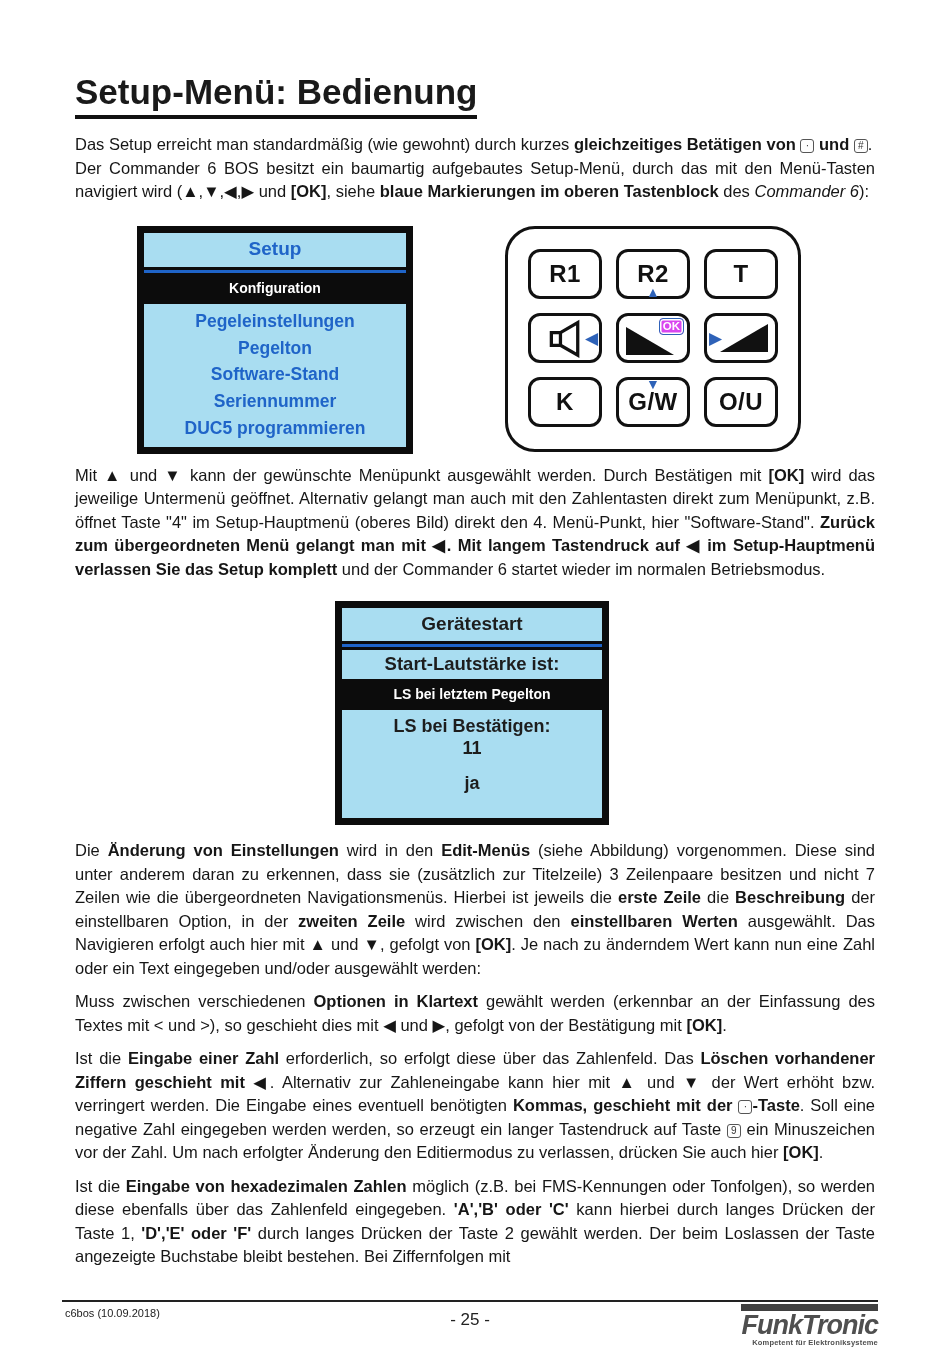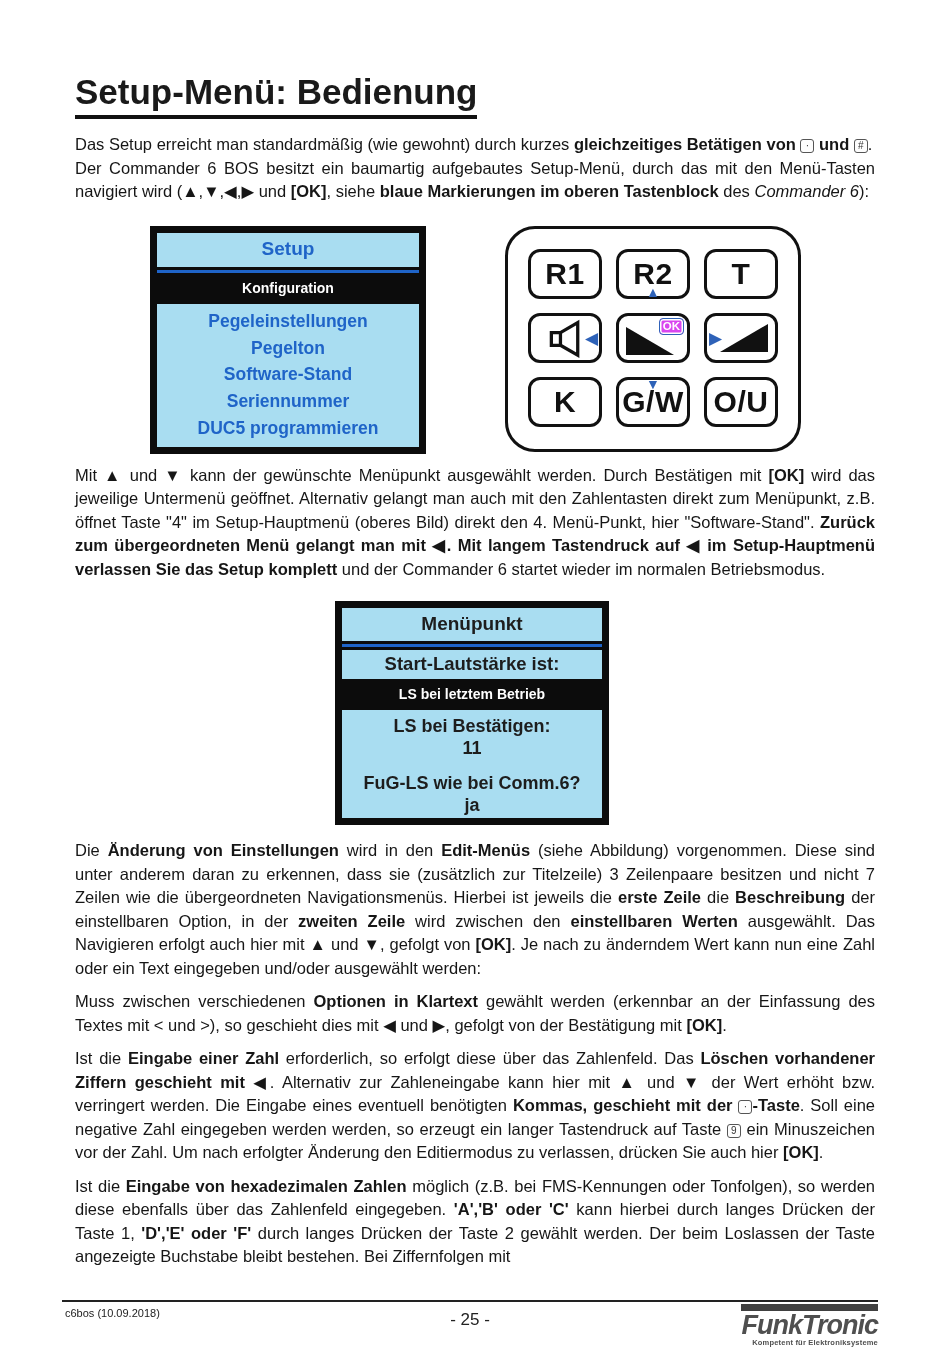--- a/index.html
+++ b/index.html
@@ -20,39 +20,39 @@
   .keycap { display:inline-block; min-width:14px; height:14px; line-height:12px;
             border:1.5px solid #555; border-radius:3px; background:#fdfdfd;
             font-size:10px; text-align:center; vertical-align:1px; padding:0 1px;
             color:#333; font-weight:normal; }
 
   
   .fig1 { position:relative; height:230px; margin-top:22px; }
 
   
   .lcd { background:#0c0c0c; padding:7px; display:flex; flex-direction:column; gap:3px; }
-  .lcd1 { position:absolute; left:75px; top:0; width:276px; height:228px; }
+  .lcd1 { position:absolute; left:62px; top:0; width:276px; height:228px; }
   .lcd-title { background:#a9ddf1; color:#1f64c8; font-weight:bold; font-size:19px;
                text-align:center; padding-top:5px; height:34px; flex:0 0 auto; }
   .lcd-divider { height:3px; background:#1f64c8; flex:0 0 auto; }
   .lcd-selected { background:#0c0c0c; color:#ffffff; font-weight:bold; font-size:14px;
                   text-align:center; height:25px; line-height:25px; flex:0 0 auto; }
   .lcd-items { background:#a9ddf1; flex:1 1 auto; display:flex; flex-direction:column;
                justify-content:space-evenly; padding:2px 0; }
   .lcd-item { color:#1f64c8; font-weight:bold; font-size:17.5px; text-align:center; }
 
   
   .keypad { position:absolute; left:430px; top:0; width:296px; height:226px;
             border:3px solid #111; border-radius:30px; background:#fff;
             padding:20px 20px; display:flex; flex-direction:column; gap:14px; }
   .krow { display:flex; gap:14px; justify-content:center; }
   .kbtn { position:relative; width:74px; height:50px; border:3.5px solid #111;
           border-radius:12px; background:#fff; display:flex; align-items:center;
           justify-content:center; }
-  .klabel { font-weight:bold; font-size:30px; color:#111; letter-spacing:0.5px; }
+  .klabel { font-weight:bold; font-size:24px; color:#111; letter-spacing:0.5px; }
   .tri { color:#2e62b8; line-height:1; position:absolute; }
   .tri.up   { bottom:-3px; left:50%; transform:translateX(-50%); font-size:14px; }
   .tri.down { top:-3px; left:50%; transform:translateX(-50%); font-size:14px; }
   .tri.left { right:1px; top:50%; transform:translateY(-50%); font-size:17px; }
   .tri.right{ left:2px;  top:50%; transform:translateY(-50%); font-size:17px; }
   .okbadge { position:absolute; top:2px; right:3px; background:#d946ef; color:#fff;
              font-weight:bold; font-size:11.5px; line-height:1; padding:2px 3px;
              border-radius:4px; box-shadow:inset 0 0 0 1.5px #fff; border:1.5px solid #2e62b8; }
   .wedge-down { margin-top:6px; margin-right:6px; }
   .wedge-up { margin-left:6px; }
@@ -152,29 +152,28 @@
         </div>
       </div>
     </div>
   </div>
 
   <p class="body gap8"><span>Mit ▲ und ▼ kann der gewünschte Menüpunkt ausgewählt werden. Durch Bestätigen mit </span><span class="b">[OK]</span><span> wird das jeweilige Untermenü geöffnet. Alternativ gelangt man auch mit den Zahlentasten direkt zum Menüpunkt, z.B. öffnet Taste "4" im Setup-Hauptmenü (oberes Bild) direkt den 4. Menü-Punkt, hier "Software-Stand". </span><span class="b">Zurück zum übergeordneten Menü gelangt man mit ◀. Mit langem Tastendruck auf ◀ im Setup-Hauptmenü verlassen Sie das Setup komplett</span><span> und der Commander 6 startet wieder im normalen Betriebsmodus.</span></p>
 
   
   <div class="fig2">
     <div class="lcd lcd2">
-      <div class="lcd-title">Menüpunkt</div>
+      <div class="lcd-title">Gerätestart</div>
       <div class="lcd-divider"></div>
       <div class="lcd2-label">Start-Lautstärke ist:</div>
-      <div class="lcd-selected">LS bei letztem Betrieb</div>
+      <div class="lcd-selected">LS bei letztem Pegelton</div>
       <div class="lcd2-body">
         <div>LS bei Bestätigen:</div>
         <div>11</div>
         <div class="spacer"></div>
-        <div>FuG-LS wie bei Comm.6?</div>
         <div>ja</div>
       </div>
     </div>
   </div>
 
   <p class="body gap12"><span>Die </span><span class="b">Änderung von Einstellungen</span><span> wird in den </span><span class="b">Edit-Menüs</span><span> (siehe Abbildung) vorgenommen. Diese sind unter anderem daran zu erkennen, dass sie (zusätzlich zur Titelzeile) 3 Zeilenpaare besitzen und nicht 7 Zeilen wie die übergeordneten Navigationsmenüs. Hierbei ist jeweils die </span><span class="b">erste Zeile</span><span> die </span><span class="b">Beschreibung</span><span> der einstellbaren Option, in der </span><span class="b">zweiten Zeile</span><span> wird zwischen den </span><span class="b">einstellbaren Werten</span><span> ausgewählt. Das Navigieren erfolgt auch hier mit ▲ und ▼, gefolgt von </span><span class="b">[OK]</span><span>. Je nach zu änderndem Wert kann nun eine Zahl oder ein Text eingegeben und/oder ausgewählt werden:</span></p>
   <p class="body gap10"><span>Muss zwischen verschiedenen </span><span class="b">Optionen in Klartext</span><span> gewählt werden (erkennbar an der Einfassung des Textes mit &lt; und &gt;), so geschieht dies mit ◀ und ▶, gefolgt von der Bestätigung mit </span><span class="b">[OK]</span><span>.</span></p>
   <p class="body gap10"><span>Ist die </span><span class="b">Eingabe einer Zahl</span><span> erforderlich, so erfolgt diese über das Zahlenfeld. Das </span><span class="b">Löschen vorhandener Ziffern geschieht mit</span><span> ◀. Alternativ zur Zahleneingabe kann hier mit ▲ und ▼ der Wert erhöht bzw. verringert werden. Die Eingabe eines eventuell benötigten </span><span class="b">Kommas, geschieht mit der </span><span class="keycap b">·</span><span class="b">-Taste</span><span>. Soll eine negative Zahl eingegeben werden werden, so erzeugt ein langer Tastendruck auf Taste </span><span class="keycap">9</span><span> ein Minuszeichen vor der Zahl. Um nach erfolgter Änderung den Editiermodus zu verlassen, drücken Sie auch hier </span><span class="b">[OK]</span><span>.</span></p>
   <p class="body gap10"><span>Ist die </span><span class="b">Eingabe von hexadezimalen Zahlen</span><span> möglich (z.B. bei FMS-Kennungen oder Tonfolgen), so werden diese ebenfalls über das Zahlenfeld eingegeben. </span><span class="b">'A','B' oder 'C'</span><span> kann hierbei durch langes Drücken der Taste 1, </span><span class="b">'D','E' oder 'F'</span><span> durch langes Drücken der Taste 2 gewählt werden. Der beim Loslassen der Taste angezeigte Buchstabe bleibt bestehen. Bei Ziffernfolgen mit</span></p>
 

